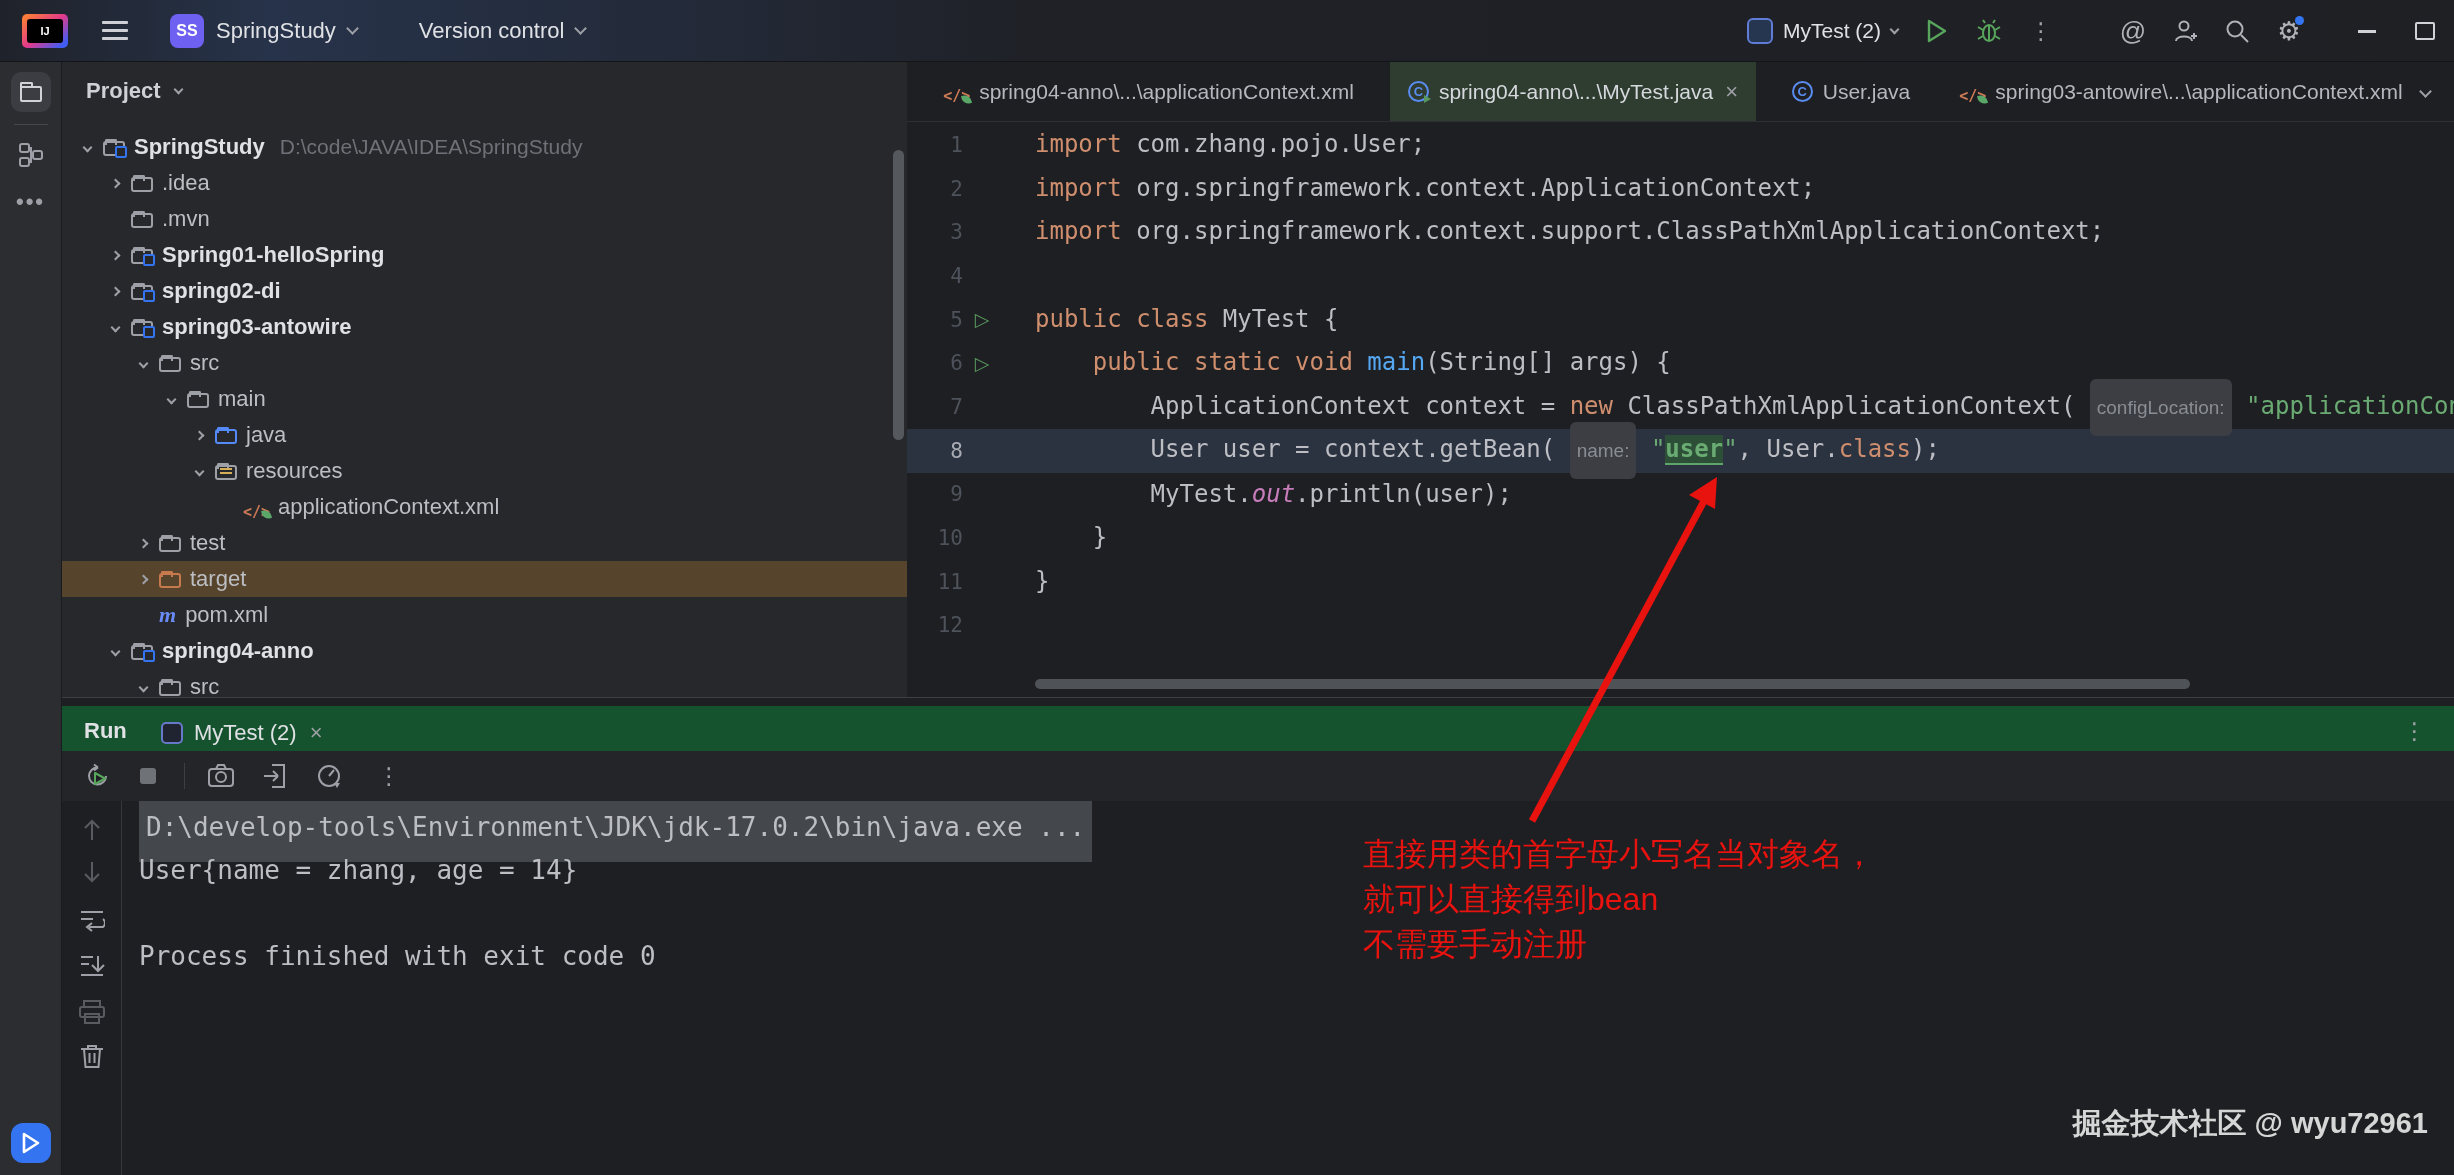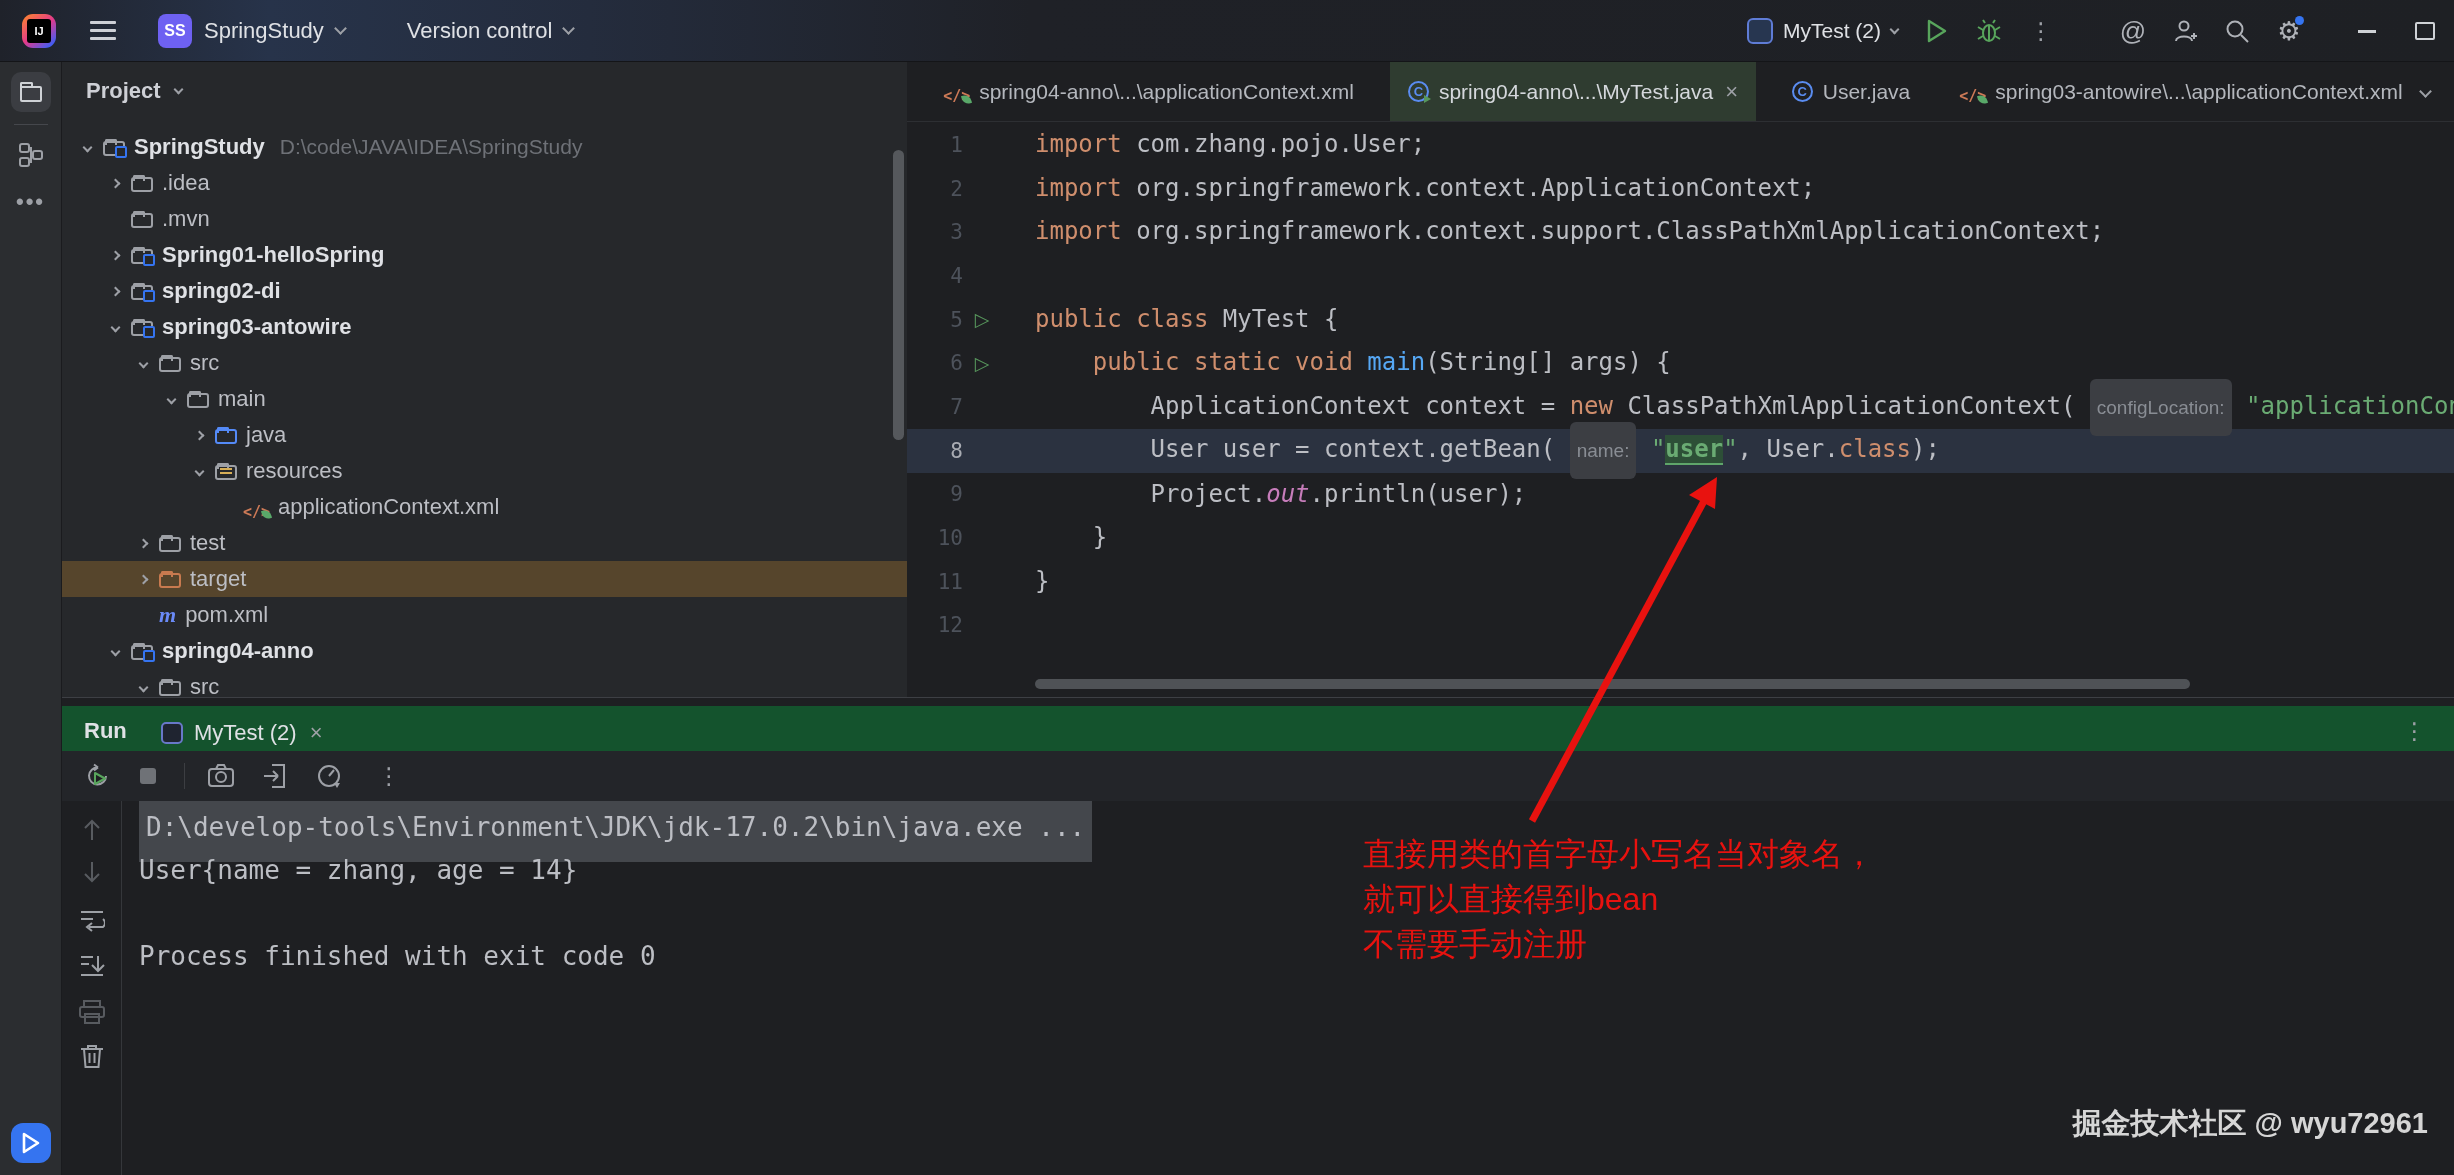--- a/index.html
+++ b/index.html
@@ -5,21 +5,21 @@
   html,body{margin:0;padding:0;background:#151618;}
   *{box-sizing:border-box;}
   #app{position:relative;width:2454px;height:1175px;background:#1e1f22;overflow:hidden;
        font-family:"Liberation Sans",sans-serif;color:#bcbec4;}
 
   
   .topbar{position:absolute;left:0;top:0;width:2454px;height:62px;
     background:linear-gradient(90deg,#1f222a 0%,#27334a 11%,#242c3d 24%,#1f2127 42%,#1e2024 100%);
     border-bottom:1px solid #141518;display:flex;align-items:center;}
   .tb-left{display:flex;align-items:center;gap:0;padding-left:22px;}
-  .idea-logo{width:34px;height:34px;border-radius:11px;
+  .idea-logo{width:46px;height:34px;border-radius:5px;
     background:linear-gradient(140deg,#f97a3a 10%,#e33a8b 50%,#3f5df5 90%);position:relative;padding-left:22px;}
   .idea-logo i{position:absolute;inset:5px;background:#000;border-radius:3px;
     color:#fff;font-style:normal;font-weight:bold;font-size:11px;line-height:24px;text-align:center;}
   .hamburger{margin-left:34px;width:26px;display:flex;flex-direction:column;gap:5px;}
   .hamburger b{height:3px;background:#ced0d6;border-radius:1px;}
   .ss-badge{margin-left:42px;width:34px;height:34px;border-radius:8px;background:#6e61f2;
     color:#fff;font-weight:bold;font-size:16px;text-align:center;line-height:34px;}
   .proj-name{margin-left:12px;color:#dfe1e5;font-size:22px;}
   .vcs{margin-left:62px;color:#dfe1e5;font-size:22px;}
   .chev{display:inline-block;width:9px;height:9px;border-right:2px solid #9da0a6;
@@ -414,21 +414,21 @@
           <pre class="ct"><span class="c-pl">        </span><span class="c-pl">ApplicationContext context = </span><span class="c-kw">new </span><span class="c-pl">ClassPathXmlApplicationContext( </span><span class="c-hint">configLocation:</span><span class="c-pl"> </span><span class="c-str">"applicationContext.xml"</span></pre>
         </div>
         <div class="cl cur">
           <span class="ln">8</span>
           <span class="gi"></span>
           <pre class="ct"><span class="c-pl">        </span><span class="c-pl">User user = context.getBean( </span><span class="c-hint">name:</span><span class="c-pl"> </span><span class="c-str">"</span><span class="c-shl">user</span><span class="c-str">"</span><span class="c-pl">, User.</span><span class="c-kw">class</span><span class="c-pl">);</span></pre>
         </div>
         <div class="cl">
           <span class="ln">9</span>
           <span class="gi"></span>
-          <pre class="ct"><span class="c-pl">        </span><span class="c-pl">Project.</span><span class="c-fld">out</span><span class="c-pl">.println(user);</span></pre>
+          <pre class="ct"><span class="c-pl">        </span><span class="c-pl">MyTest.</span><span class="c-fld">out</span><span class="c-pl">.println(user);</span></pre>
         </div>
         <div class="cl">
           <span class="ln">10</span>
           <span class="gi"></span>
           <pre class="ct"><span class="c-pl">    }</span></pre>
         </div>
         <div class="cl">
           <span class="ln">11</span>
           <span class="gi"></span>
           <pre class="ct"><span class="c-pl">}</span></pre>

